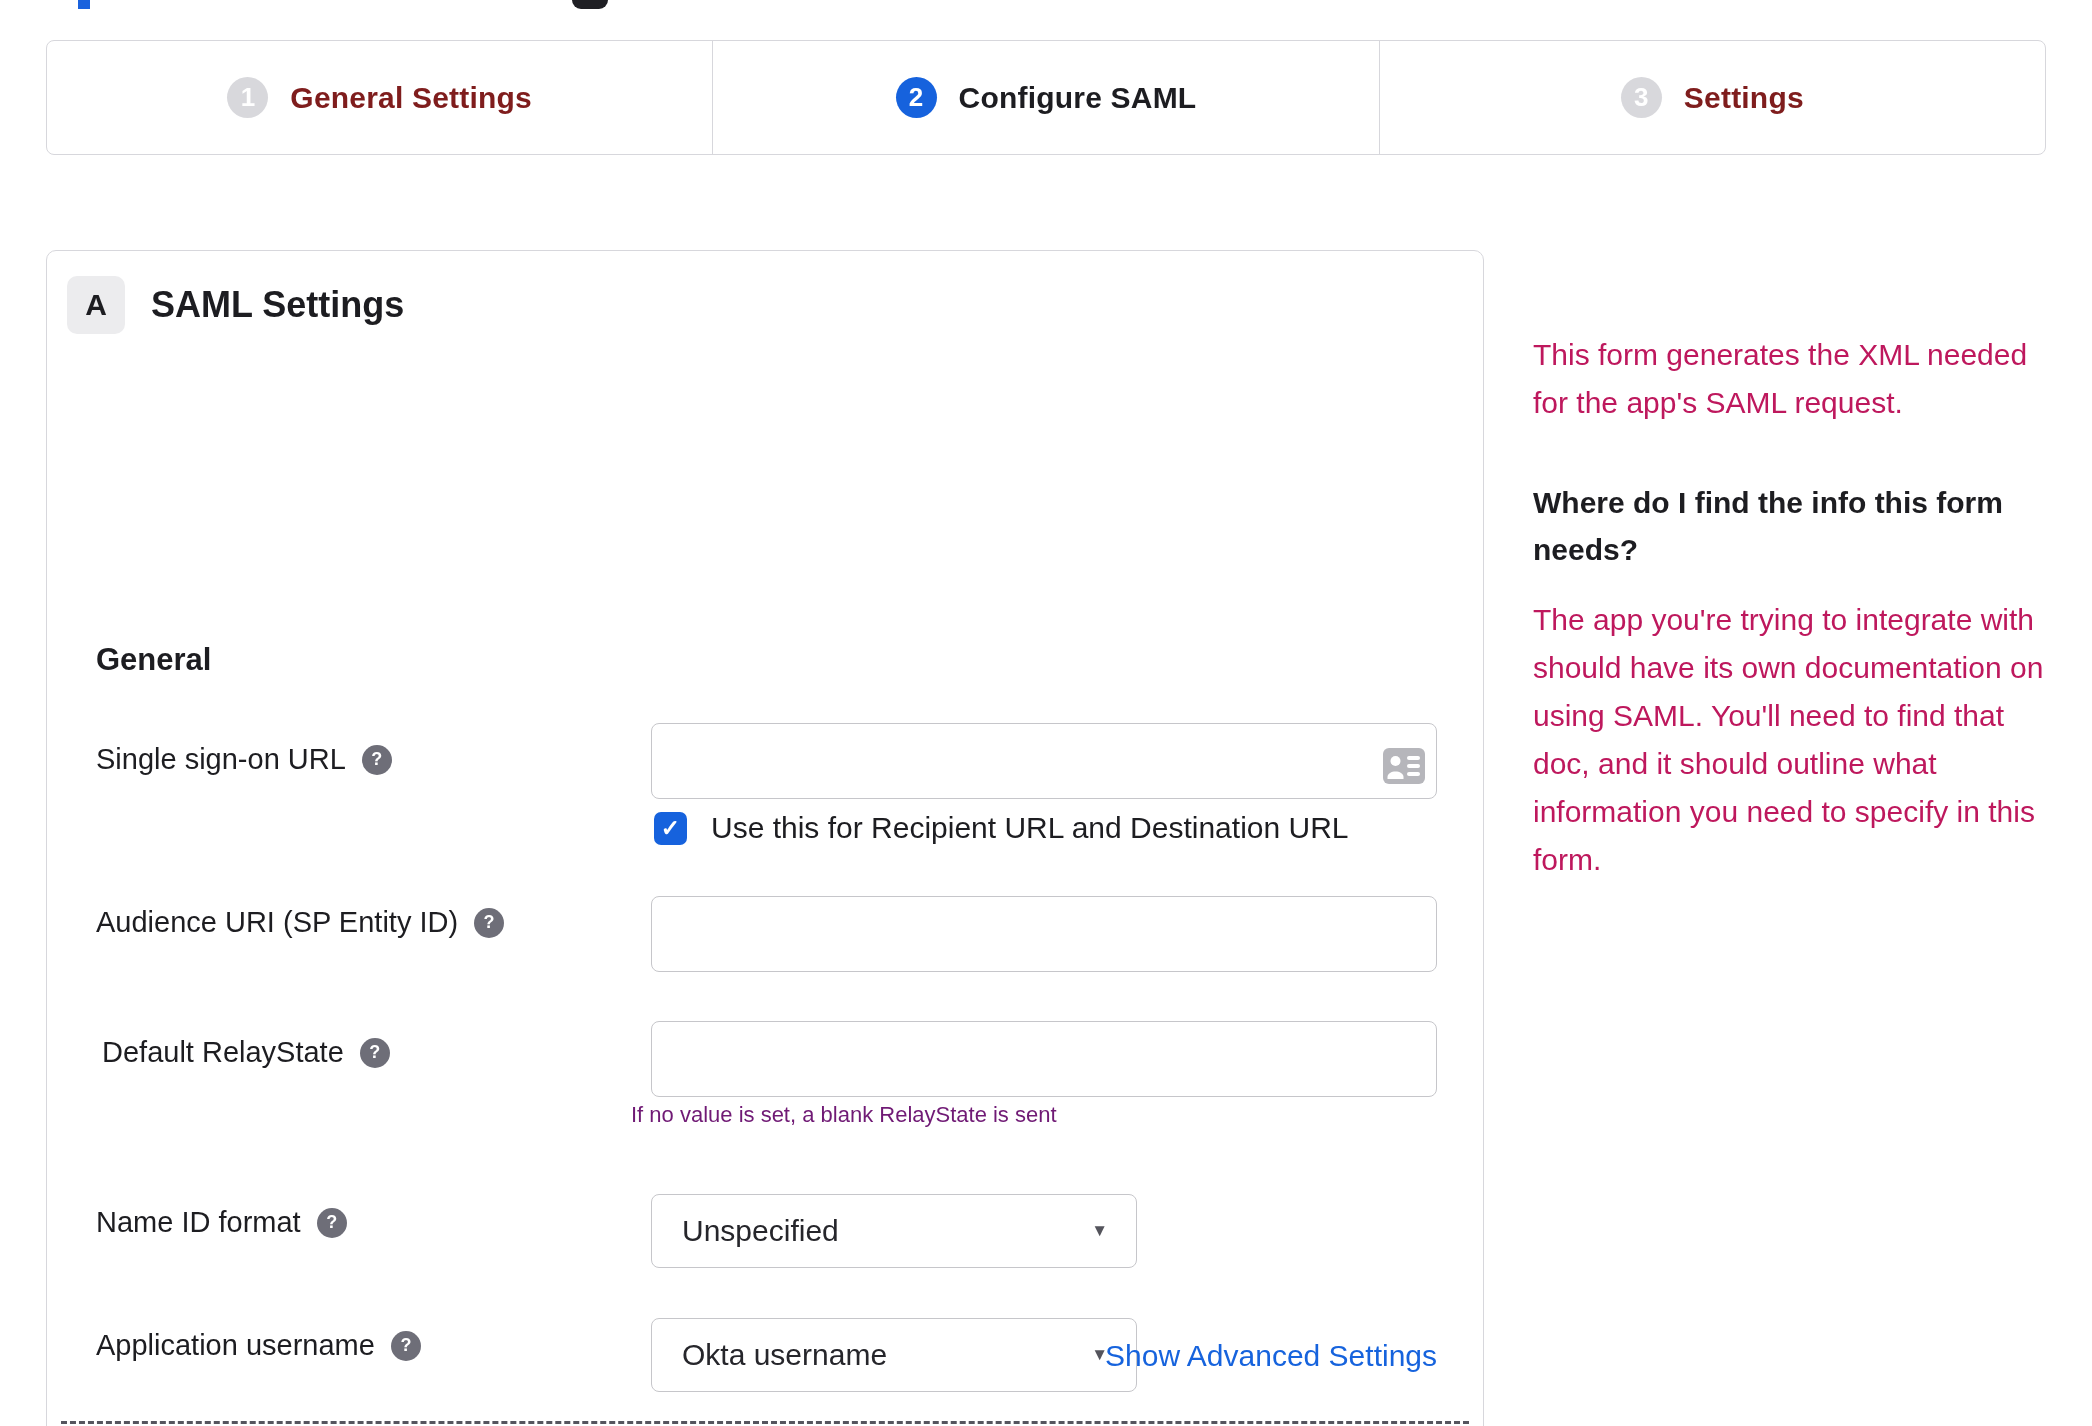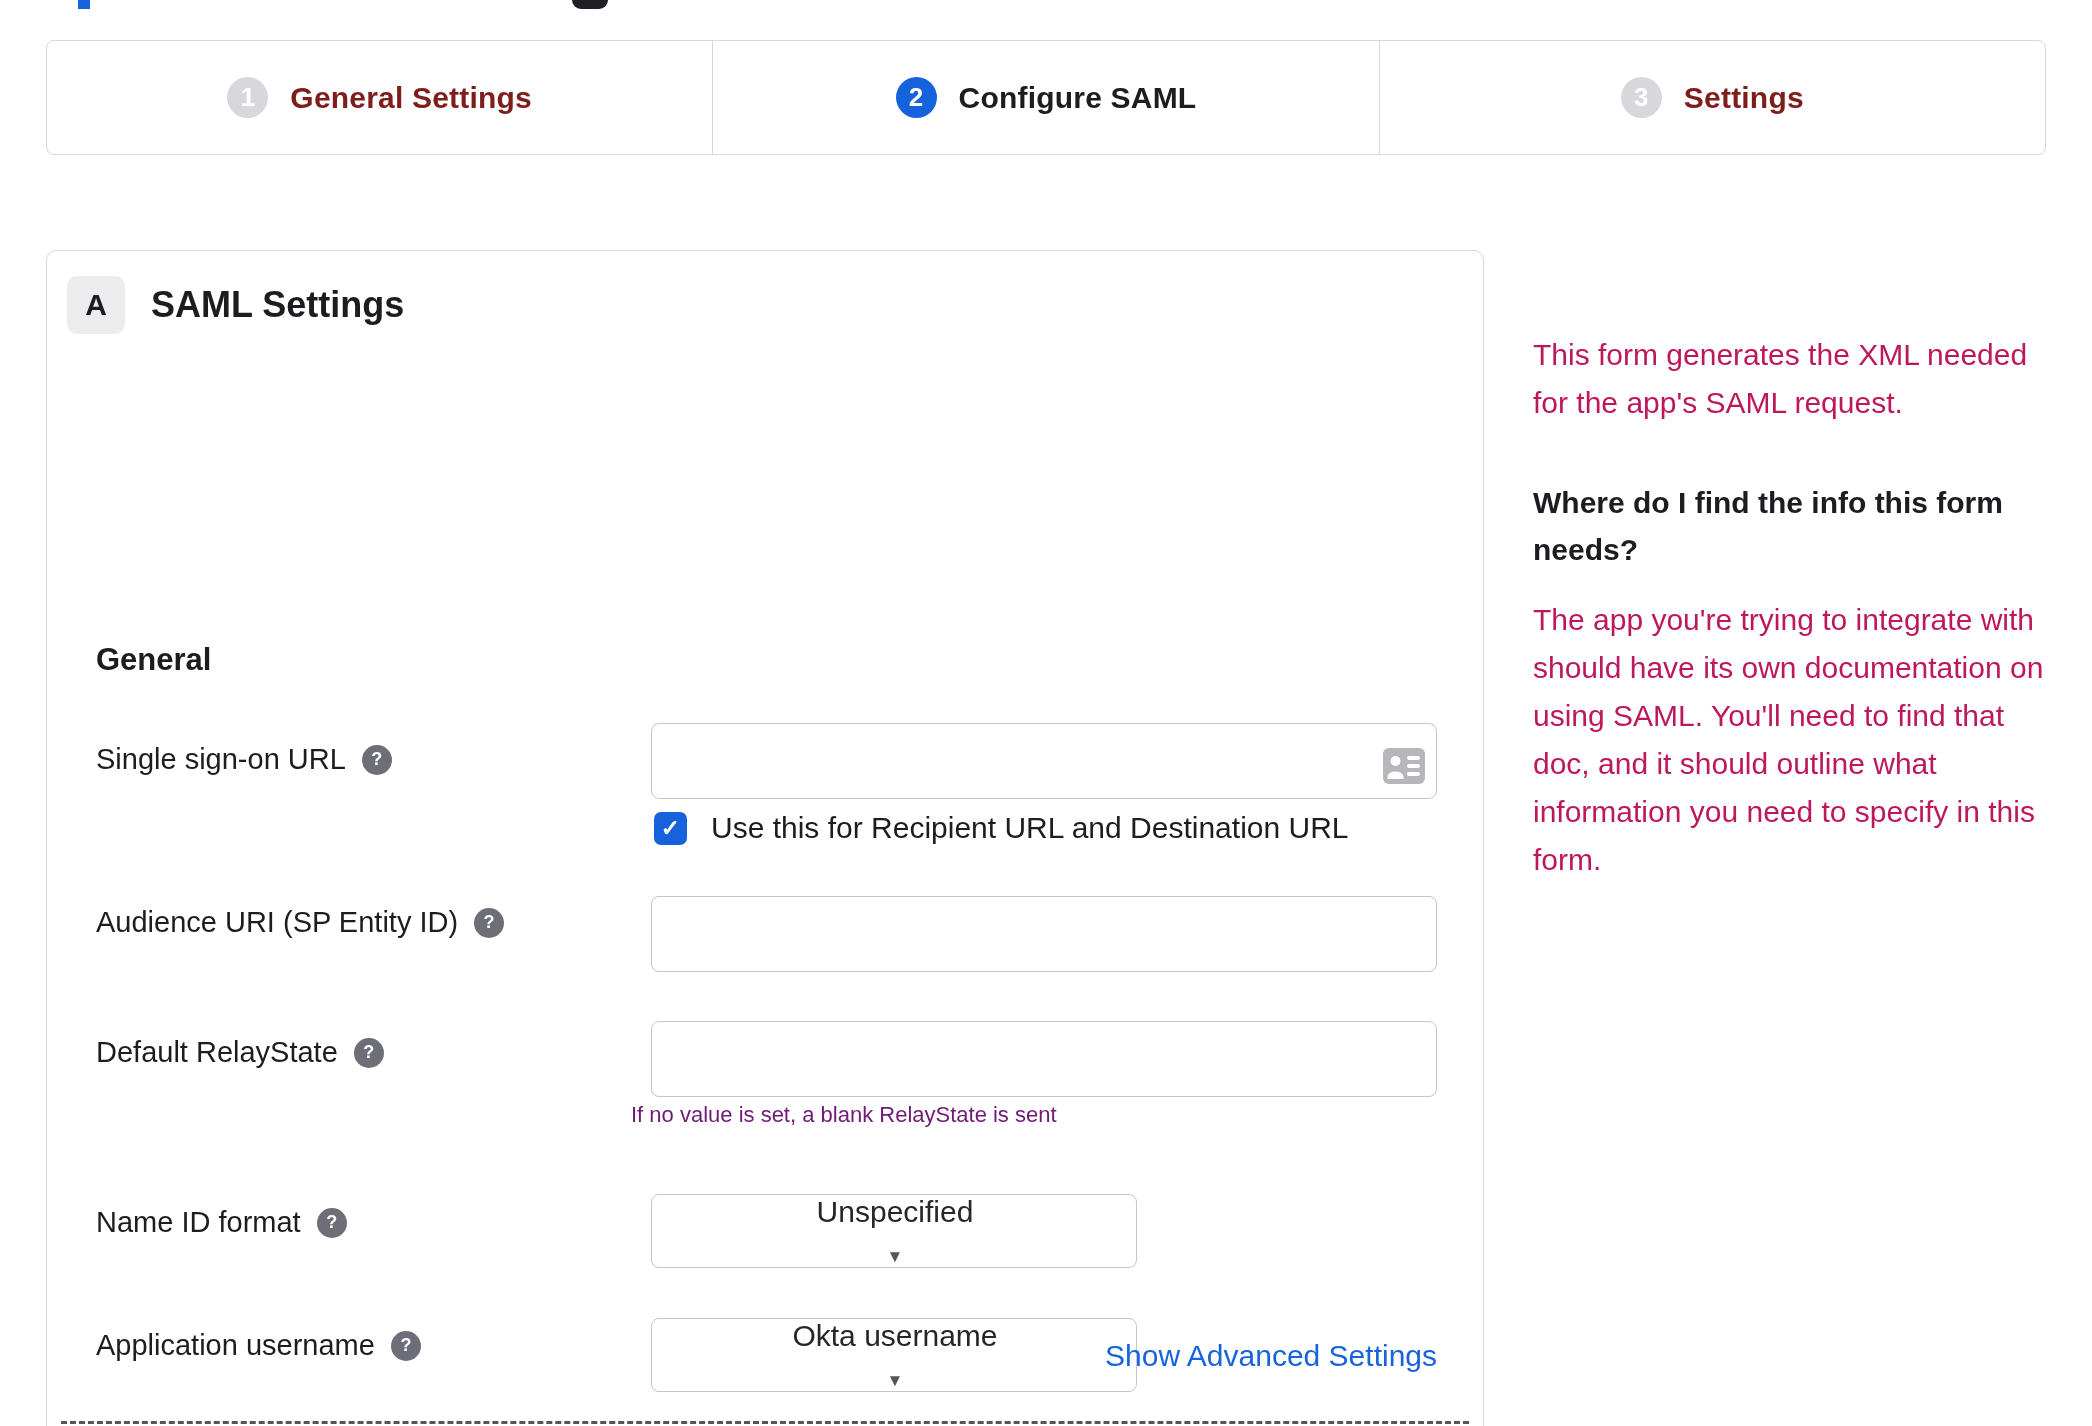--- a/index.html
+++ b/index.html
@@ -89,21 +89,21 @@
     font-size: 23px; font-weight: bold; cursor: pointer; flex: 0 0 auto;
   }
   .checkbox-label { font-size: 30px; color: #1d1d21; }
 
   .hint { position: absolute; left: 584px; font-size: 22px; color: #701a75; }
 
   .select {
     position: absolute; left: 604px; width: 486px; height: 74px;
     border: 1.5px solid #c6c6ca; border-radius: 8px; background: #fff;
     display: flex; align-items: center; justify-content: space-between;
-    padding: 0 28px 0 30px; cursor: pointer; flex-direction: column;
+    padding: 0 28px 0 30px; cursor: pointer;
   }
   .select-value { font-size: 30px; color: #26262b; }
   .select-arrow { font-size: 17px; color: #54545c; }
 
   .advanced-link-wrap { position: absolute; left: 604px; top: 1088px; width: 786px; text-align: right; }
   .advanced-link { font-size: 30px; color: #1663dd; text-decoration: none; font-weight: normal; cursor: pointer; }
 
   .panel-dash { position: absolute; left: 14px; top: 1170px; width: 1408px; border-top: 3px dashed #55555e; }
 
   
@@ -158,21 +158,21 @@
     <span class="checkbox">✓</span>
     <span class="checkbox-label">Use this for Recipient URL and Destination URL</span>
   </div>
 
   <div class="field-label" style="top:655px;">
     <span>Audience URI (SP Entity ID)</span>
     <span class="help-icon">?</span>
   </div>
   <input class="text-input" style="top: 645px; padding-right: 24px;" type="text" value="">
 
-  <div class="field-label" style="top:785px;">
+  <div class="field-label" style="top:785px;margin-left:6px;">
     <span>Default RelayState</span>
     <span class="help-icon">?</span>
   </div>
   <input class="text-input" style="top: 770px; padding-right: 24px;" type="text" value="">
   <div class="hint" style="top:851px;">If no value is set, a blank RelayState is sent</div>
 
   <div class="field-label" style="top:955px;">
     <span>Name ID format</span>
     <span class="help-icon">?</span>
   </div>

